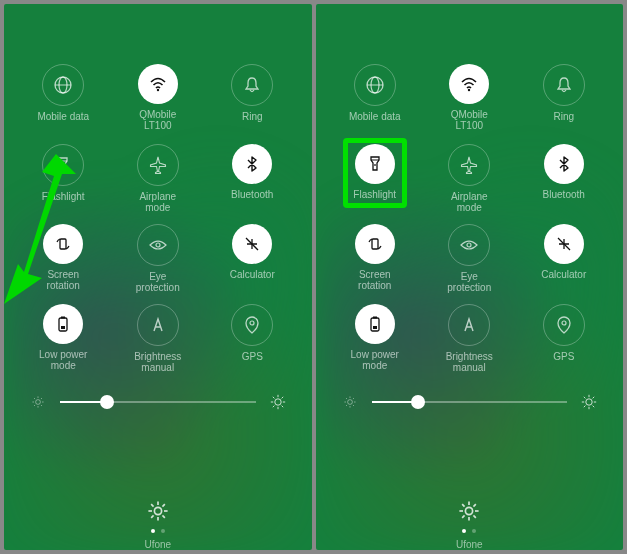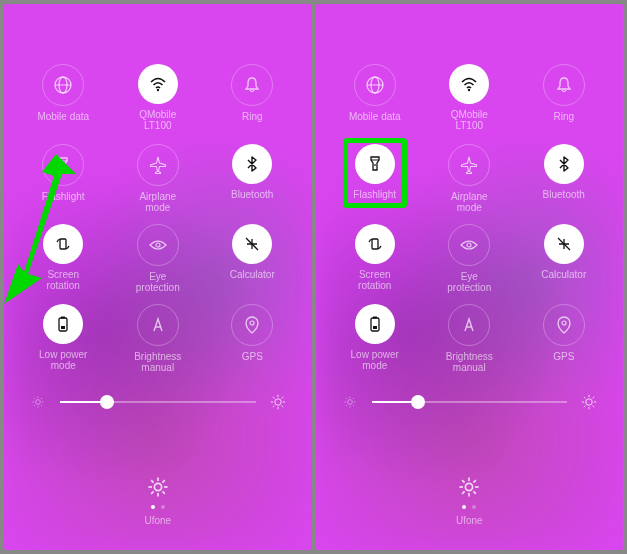--- a/index.html
+++ b/index.html
@@ -1,17 +1,17 @@
 <!DOCTYPE html>
 <html><head>
 <meta charset="utf-8">
 <style>
   html,body{margin:0;padding:0;background:#888;font-family:-apple-system,Helvetica,Arial,sans-serif;}
   .wrap{display:flex;gap:4px;padding:4px;box-sizing:border-box;width:627px;height:554px;}
-  .panel{position:relative;flex:1;background:#d946ef;border-radius:2px;overflow:hidden;}
+  .panel{position:relative;flex:1;background:#15803d;border-radius:2px;overflow:hidden;}
   
   .panel::before{content:"";position:absolute;inset:0;
     background:radial-gradient(circle at 30% 60%, rgba(80,20,120,.35), transparent 40%),
                radial-gradient(circle at 70% 50%, rgba(20,120,80,.25), transparent 40%),
                radial-gradient(circle at 50% 80%, rgba(120,80,20,.25), transparent 40%);
     filter:blur(14px);}
   .content{position:relative;z-index:1;height:100%;display:flex;flex-direction:column;}
   .grid{padding:60px 12px 0;display:grid;grid-template-columns:repeat(3,1fr);row-gap:10px;column-gap:0;}
   .tile{position:relative;display:flex;flex-direction:column;align-items:center;justify-content:flex-start;height:70px;}
   .circle{width:40px;height:40px;border-radius:50%;display:flex;align-items:center;justify-content:center;}
@@ -19,21 +19,21 @@
   .circle.on{background:#fff;color:#111;}
   .tlabel{margin-top:5px;font-size:10px;line-height:11px;color:rgba(255,255,255,.6);text-align:center;white-space:pre-line;}
   .highlight{position:absolute;top:-6px;left:50%;transform:translateX(-50%);width:64px;height:70px;border:5px solid #00e000;border-radius:4px;box-sizing:border-box;z-index:-1;}
   svg.ic{width:20px;height:20px;display:block;}
   .slider-row{display:flex;align-items:center;gap:14px;padding:20px 26px 0;}
   .slider-row .sun{width:16px;height:16px;display:flex;align-items:center;justify-content:center;}
   .track{position:relative;flex:1;height:2px;background:rgba(255,255,255,.35);}
   .track::before{content:"";position:absolute;left:0;top:0;height:100%;width:24%;background:#fff;}
   .thumb{position:absolute;top:50%;left:24%;width:14px;height:14px;border-radius:50%;background:#fff;transform:translate(-50%,-50%);}
   .spacer{flex:1;}
-  .footer{display:flex;flex-direction:column;align-items:center;gap:6px;padding-bottom:24px;}
+  .footer{display:flex;flex-direction:column;align-items:center;gap:6px;padding-bottom:0;}
   .gear{width:24px;height:24px;color:rgba(255,255,255,.8);}
   .dots{display:flex;gap:6px;}
   .dot{width:4px;height:4px;border-radius:50%;background:rgba(255,255,255,.3);}
   .dot.active{background:#fff;}
   .carrier{font-size:10px;color:rgba(255,255,255,.55);}
   
   .arrow{position:absolute;z-index:3;pointer-events:none;}
 </style>
 </head>
 <body>

